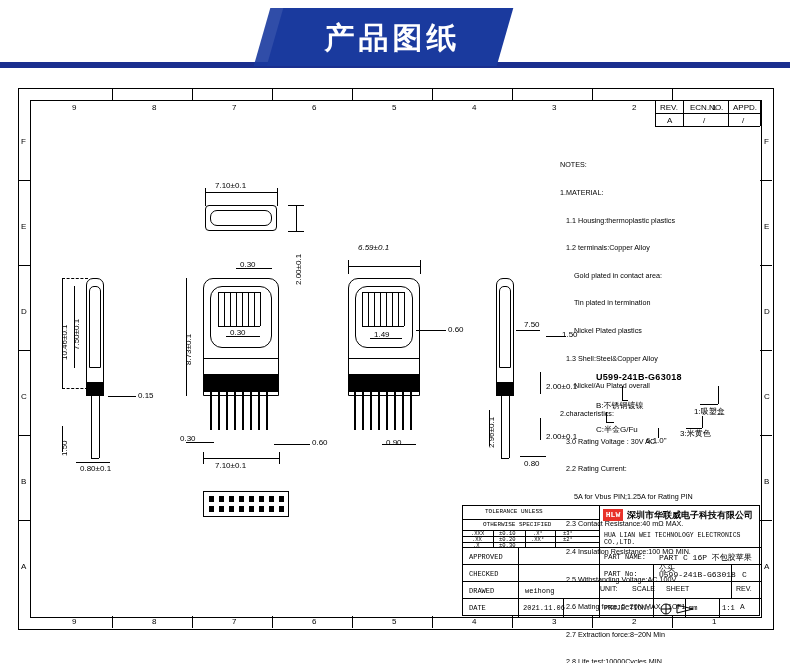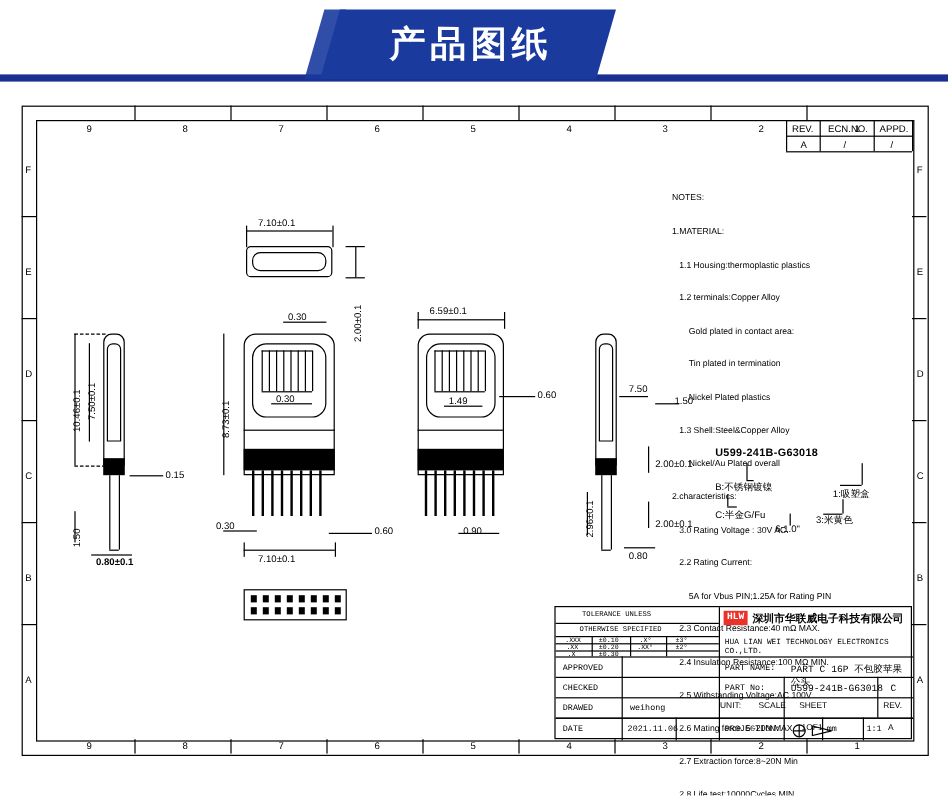--- a/index.html
+++ b/index.html
@@ -183,21 +183,21 @@
     <div class="ln lnv" style="left:74px;top:286px;height:82px;"></div>
     <div class="vtxt" style="left:72px;top:350px;">7.50±0.1</div>
 
     <div class="ln lnh" style="left:108px;top:396px;width:28px;"></div>
     <div class="txt" style="left:138px;top:391px;">0.15</div>
 
     <div class="ln lnv" style="left:62px;top:426px;height:26px;"></div>
     <div class="vtxt" style="left:60px;top:456px;">1.50</div>
 
     <div class="ln lnh" style="left:76px;top:462px;width:34px;"></div>
-    <div class="txt" style="left:80px;top:464px;font-weight:bold;">0.80±0.1</div>
+    <div class="txt" style="left:80px;top:464px;">0.80±0.1</div>
   </div>
 
   <div>
     <div class="outline" style="left:205px;top:205px;width:72px;height:26px;border-radius:4px;"></div>
     <div class="outline" style="left:210px;top:210px;width:62px;height:16px;border-radius:7px;"></div>
 
     <div class="ln lnh" style="left:205px;top:192px;width:72px;"></div>
     <div class="ln lnv" style="left:205px;top:188px;height:18px;"></div>
     <div class="ln lnv" style="left:277px;top:188px;height:18px;"></div>
     <div class="txt" style="left:215px;top:181px;">7.10±0.1</div>
@@ -279,21 +279,21 @@
     <div class="pin" style="left:370px;top:392px;height:38px;"></div>
     <div class="pin" style="left:378px;top:392px;height:38px;"></div>
     <div class="pin" style="left:386px;top:392px;height:38px;"></div>
     <div class="pin" style="left:394px;top:392px;height:38px;"></div>
     <div class="pin" style="left:402px;top:392px;height:38px;"></div>
     <div class="pin" style="left:410px;top:392px;height:38px;"></div>
 
     <div class="ln lnh" style="left:348px;top:266px;width:72px;"></div>
     <div class="ln lnv" style="left:348px;top:260px;height:14px;"></div>
     <div class="ln lnv" style="left:420px;top:260px;height:14px;"></div>
-    <div class="txt" style="left:358px;top:255px;">6.59±0.1</div>
+    <div class="txt" style="left:358px;top:243px;font-style:italic;">6.59±0.1</div>
 
     <div class="ln lnh" style="left:370px;top:338px;width:32px;"></div>
     <div class="txt" style="left:374px;top:330px;">1.49</div>
 
     <div class="ln lnh" style="left:416px;top:330px;width:30px;"></div>
     <div class="txt" style="left:448px;top:325px;">0.60</div>
 
     <div class="ln lnh" style="left:382px;top:444px;width:34px;"></div>
     <div class="txt" style="left:386px;top:438px;">0.90</div>
   </div>

